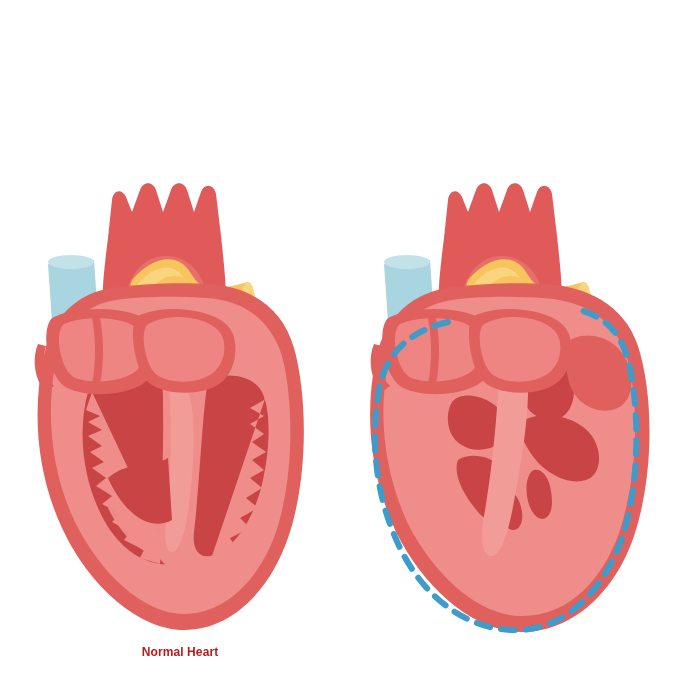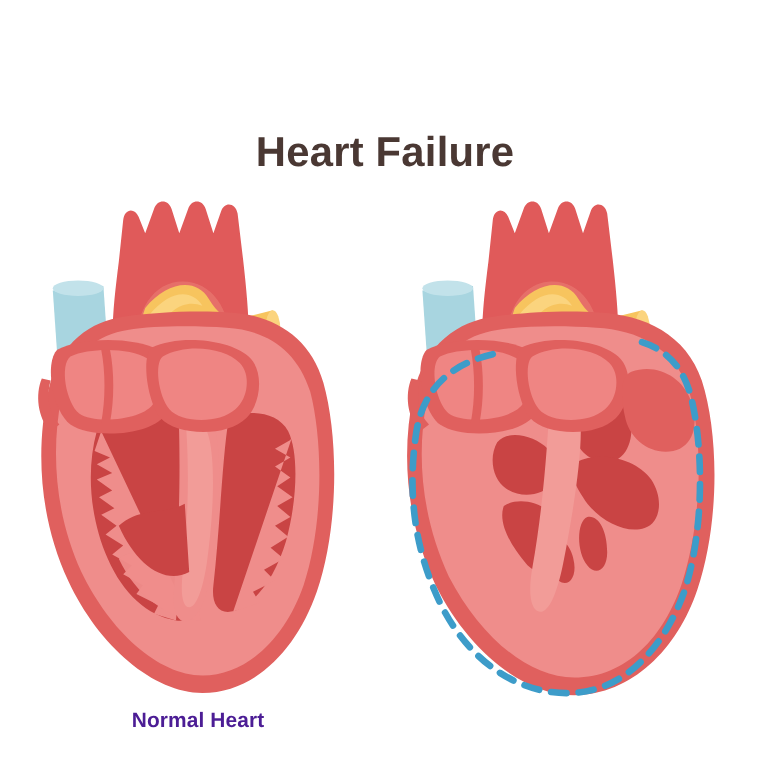--- a/index.html
+++ b/index.html
@@ -34,34 +34,33 @@
   .figure.left  { left: 12px; }
   .figure.right { left: 348px; }
 
   .figure svg { display: block; width: 320px; height: 480px; }
 
   .caption {
     position: absolute;
     top: 645px;
     width: 320px;
     text-align: center;
-    font-size: 19px;
+    font-size: 12px;
     font-weight: bold;
-    color: #4c1d95;
+    color: #b91c1c;
     letter-spacing: 0.1px;
   }
   .caption.left  { left: 20px; }
   .caption.right { left: 352px; }
 </style>
 </head>
 <body>
 
 <div class="page">
 
-  <div class="title">Heart Failure</div>
 
   <div class="figure-row">
 
     <div class="figure left">
       <svg viewBox="0 0 320 480" xmlns="http://www.w3.org/2000/svg">
         <defs>
 
           <clipPath id="nh-body">
             <path d="M100,128 C72,132 42,150 32,195
                      C20,250 24,312 50,368

